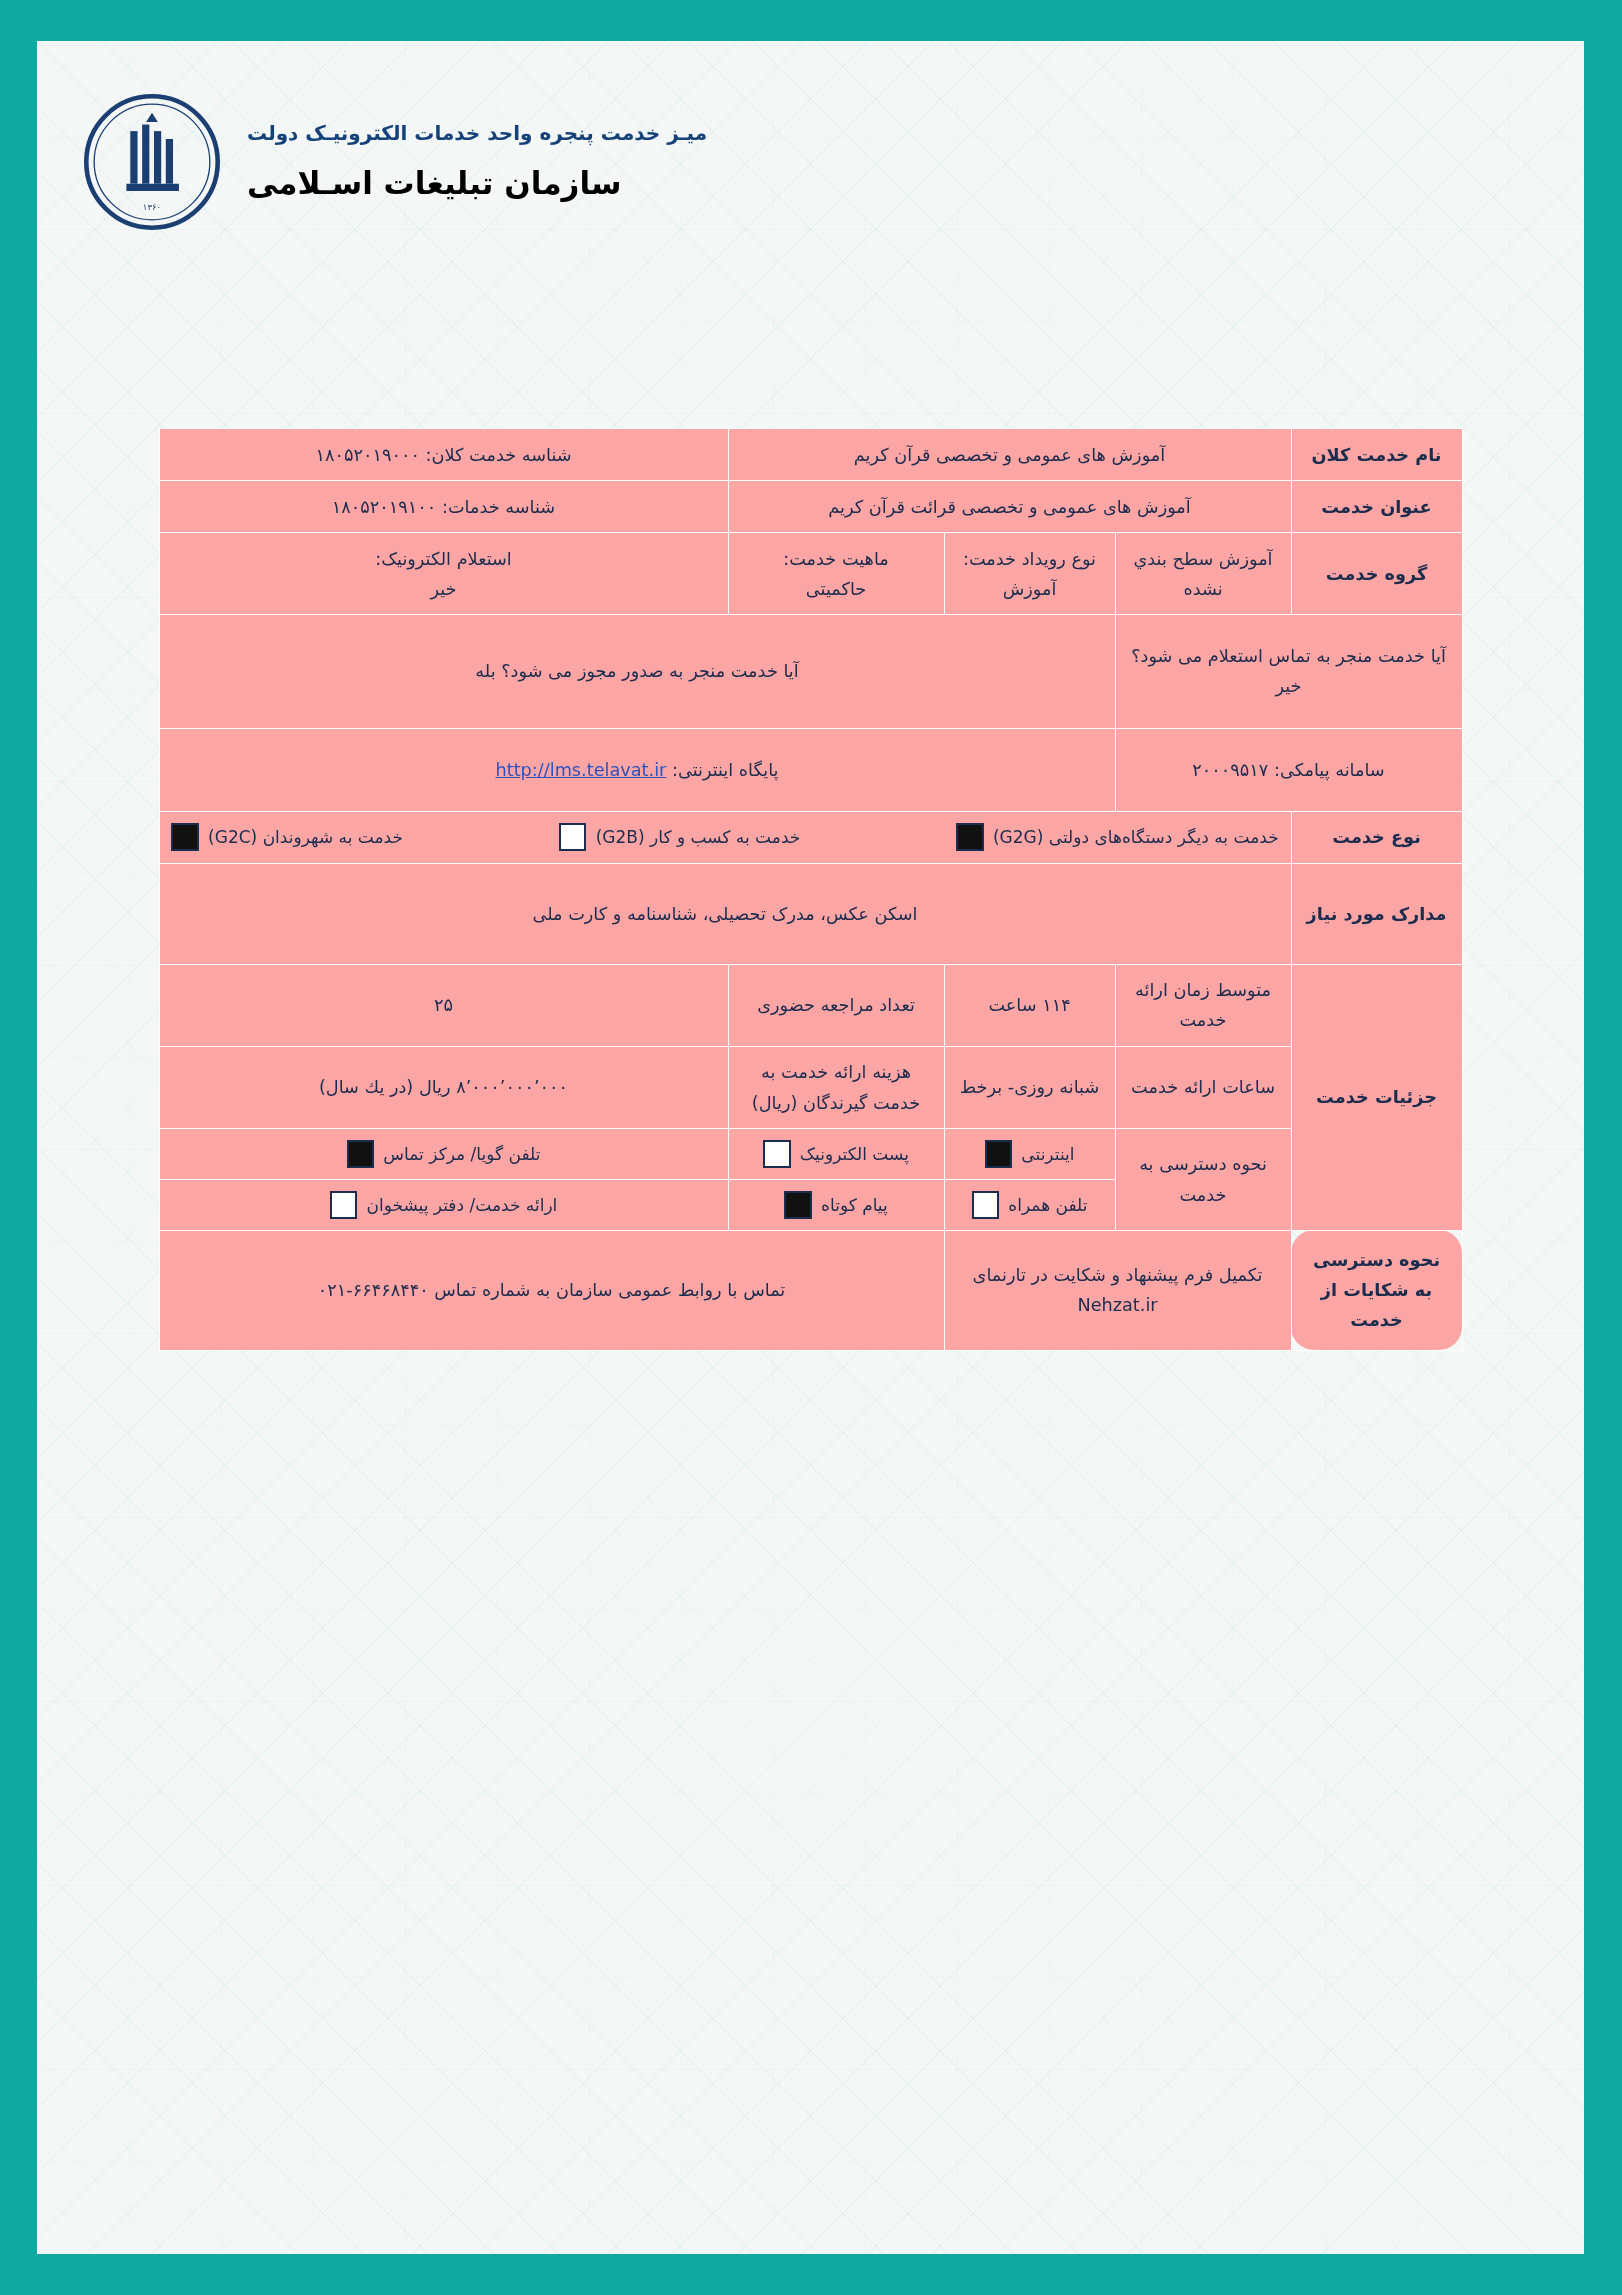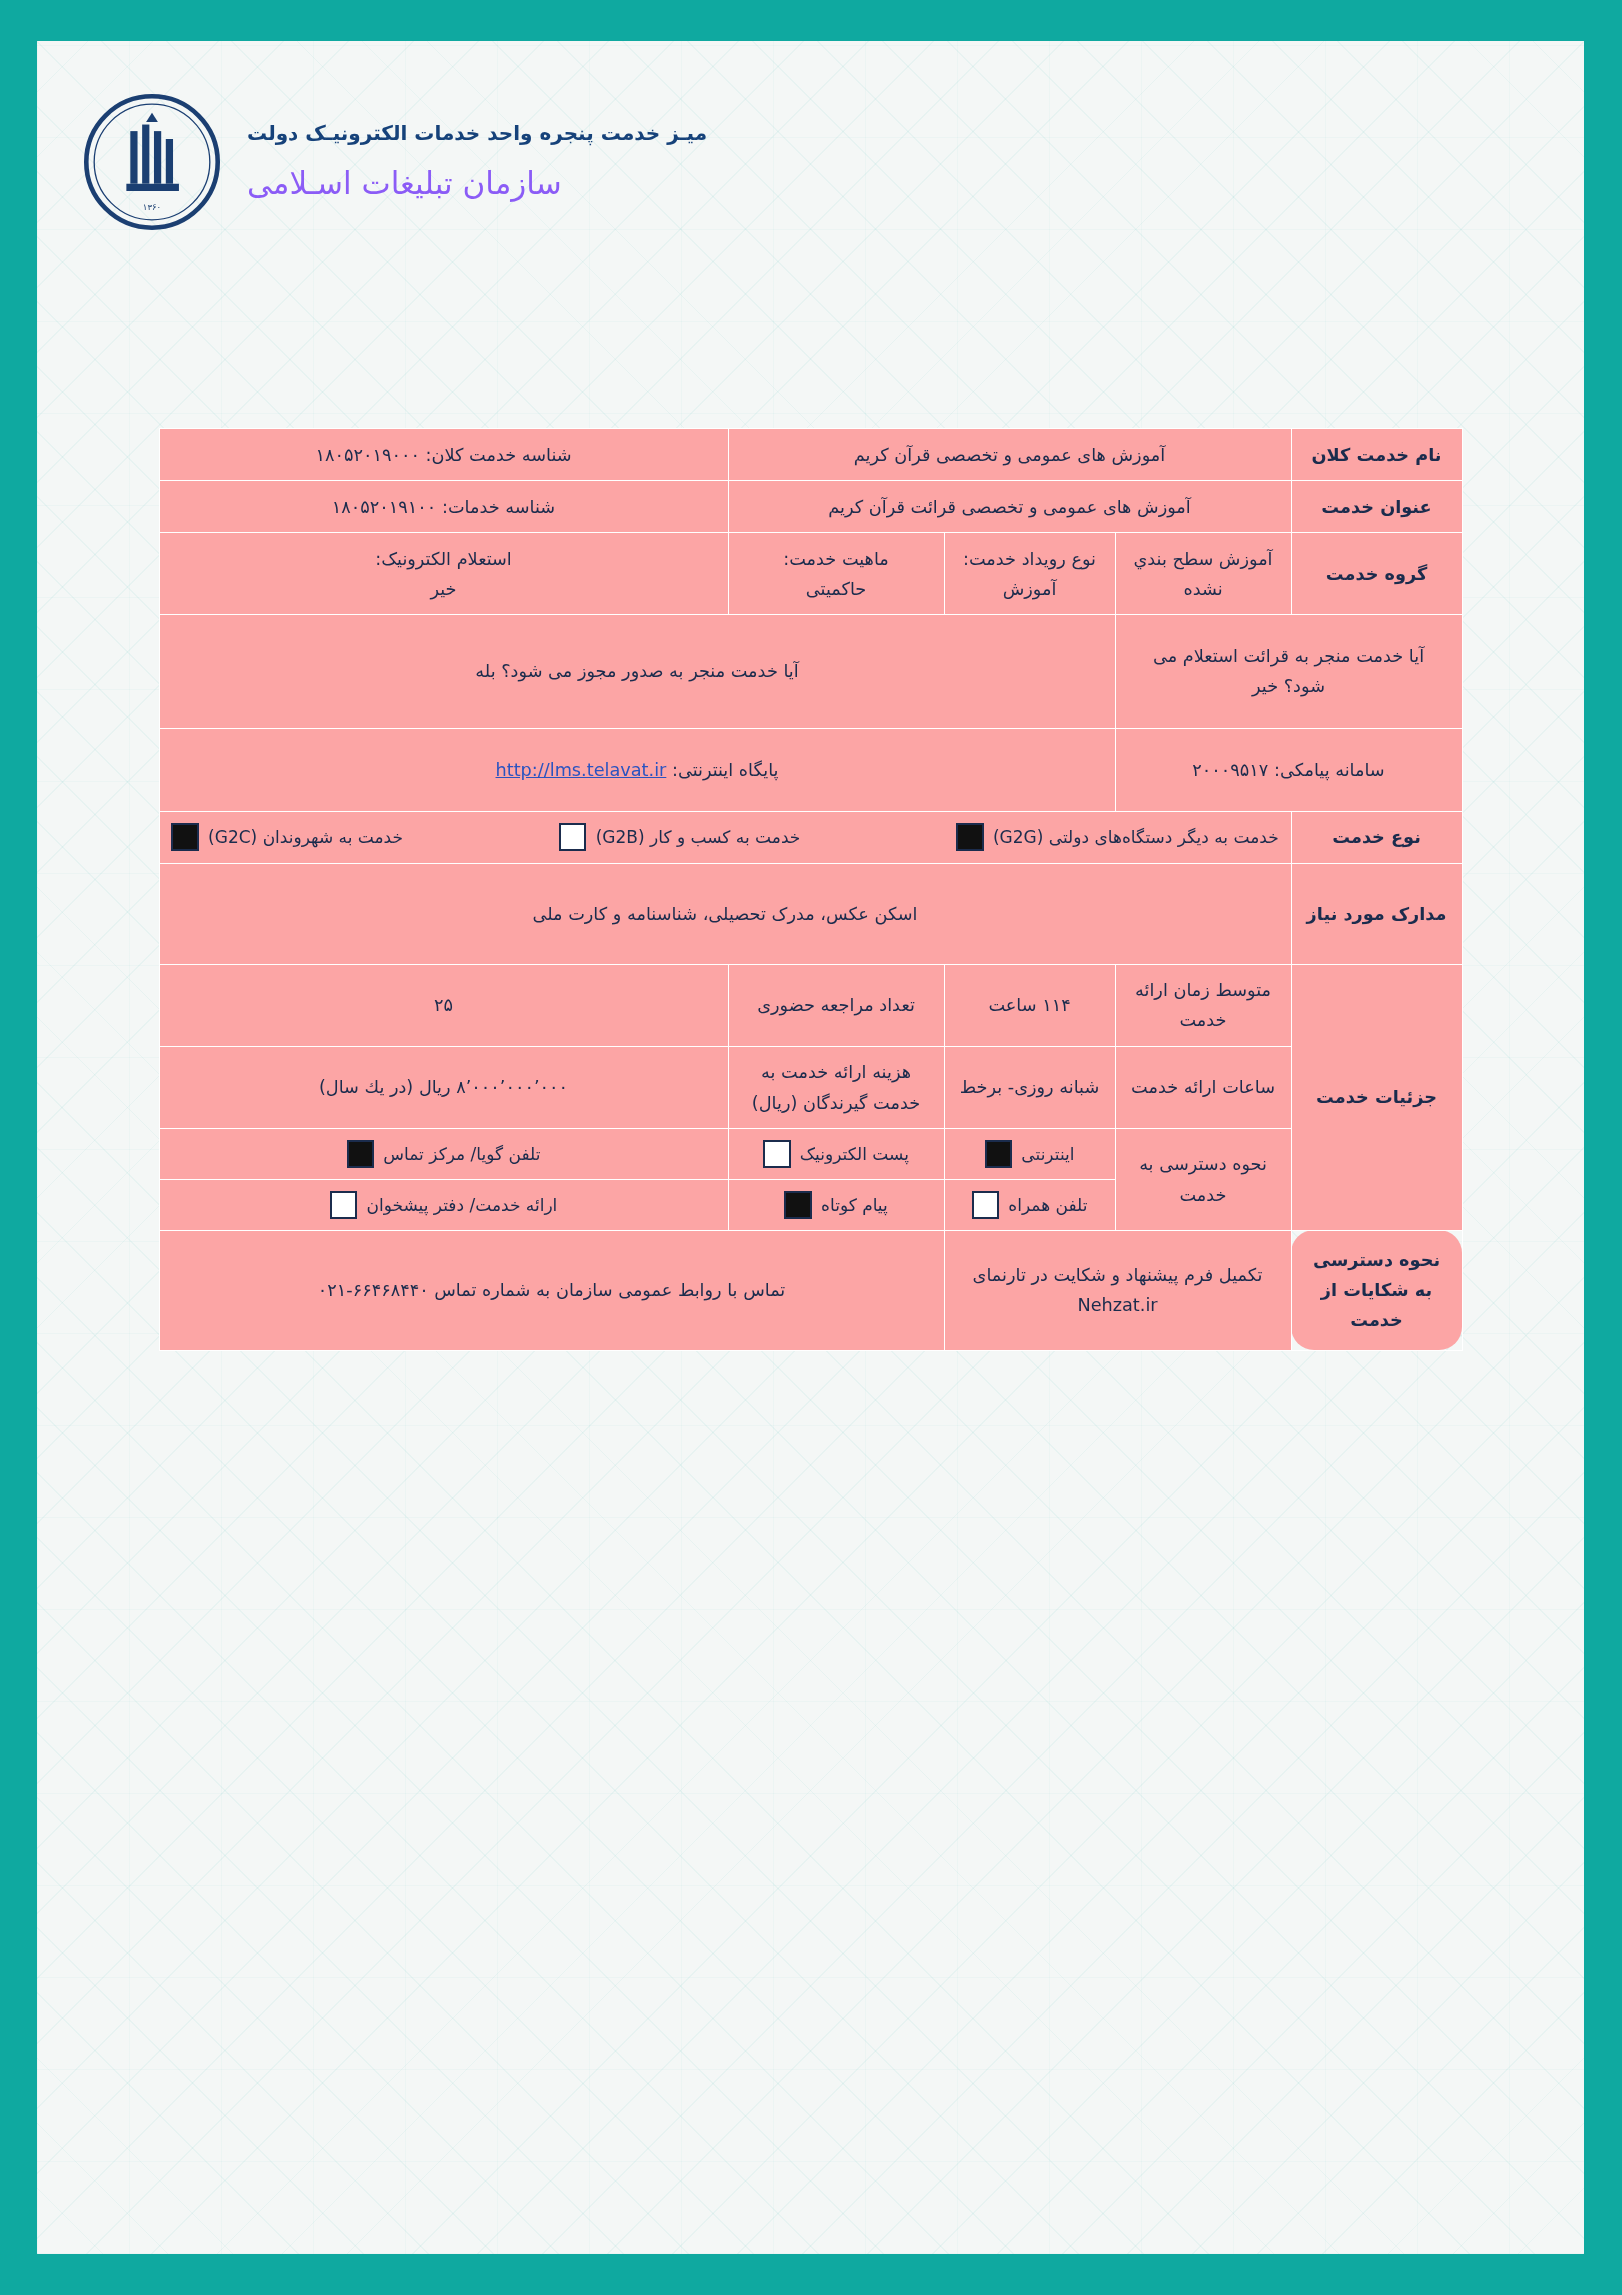--- a/index.html
+++ b/index.html
@@ -67,23 +67,23 @@
   }
   .title-main {
     color: #16427a;
     font-size: 20px;
     font-weight: bold;
     letter-spacing: -0.7px;
     line-height: 1.5;
     text-align: left;
   }
   .title-sub {
-    color: #8b5cf6;
+    color: #000000;
     font-size: 31px;
-    font-weight: normal;
+    font-weight: bold;
     line-height: 1.5;
     text-align: left;
     margin-top: 11.8px;
   }
 
   
   table.svc {
     width: 1302px;
     margin: 197px auto 0 auto;
     border-collapse: collapse;
@@ -224,21 +224,21 @@
             <div>ماهیت خدمت:</div>
             <div>حاکمیتی</div>
           </td>
           <td class="light" colspan="2">
             <div>استعلام الکترونیک:</div>
             <div>خیر</div>
           </td>
         </tr>
 
         <tr>
-          <td class="light" colspan="2" style="padding:26px 14.4px;">آیا خدمت منجر به قرائت استعلام می شود؟ خیر</td>
+          <td class="light" colspan="2" style="padding:26px 14.4px;">آیا خدمت منجر به تماس استعلام می شود؟ خیر</td>
           <td class="light" colspan="4" style="padding:26px 14.4px;">آیا خدمت منجر به صدور مجوز می شود؟ بله</td>
         </tr>
 
         <tr>
           <td class="light" colspan="2" style="padding:26px 16px;">
             <span>سامانه پیامکی:</span>
             <span>۲۰۰۰۹۵۱۷</span>
           </td>
           <td class="light" colspan="4" style="padding:26px 14.4px;">
             <span>پایگاه اینترنتی:</span>

